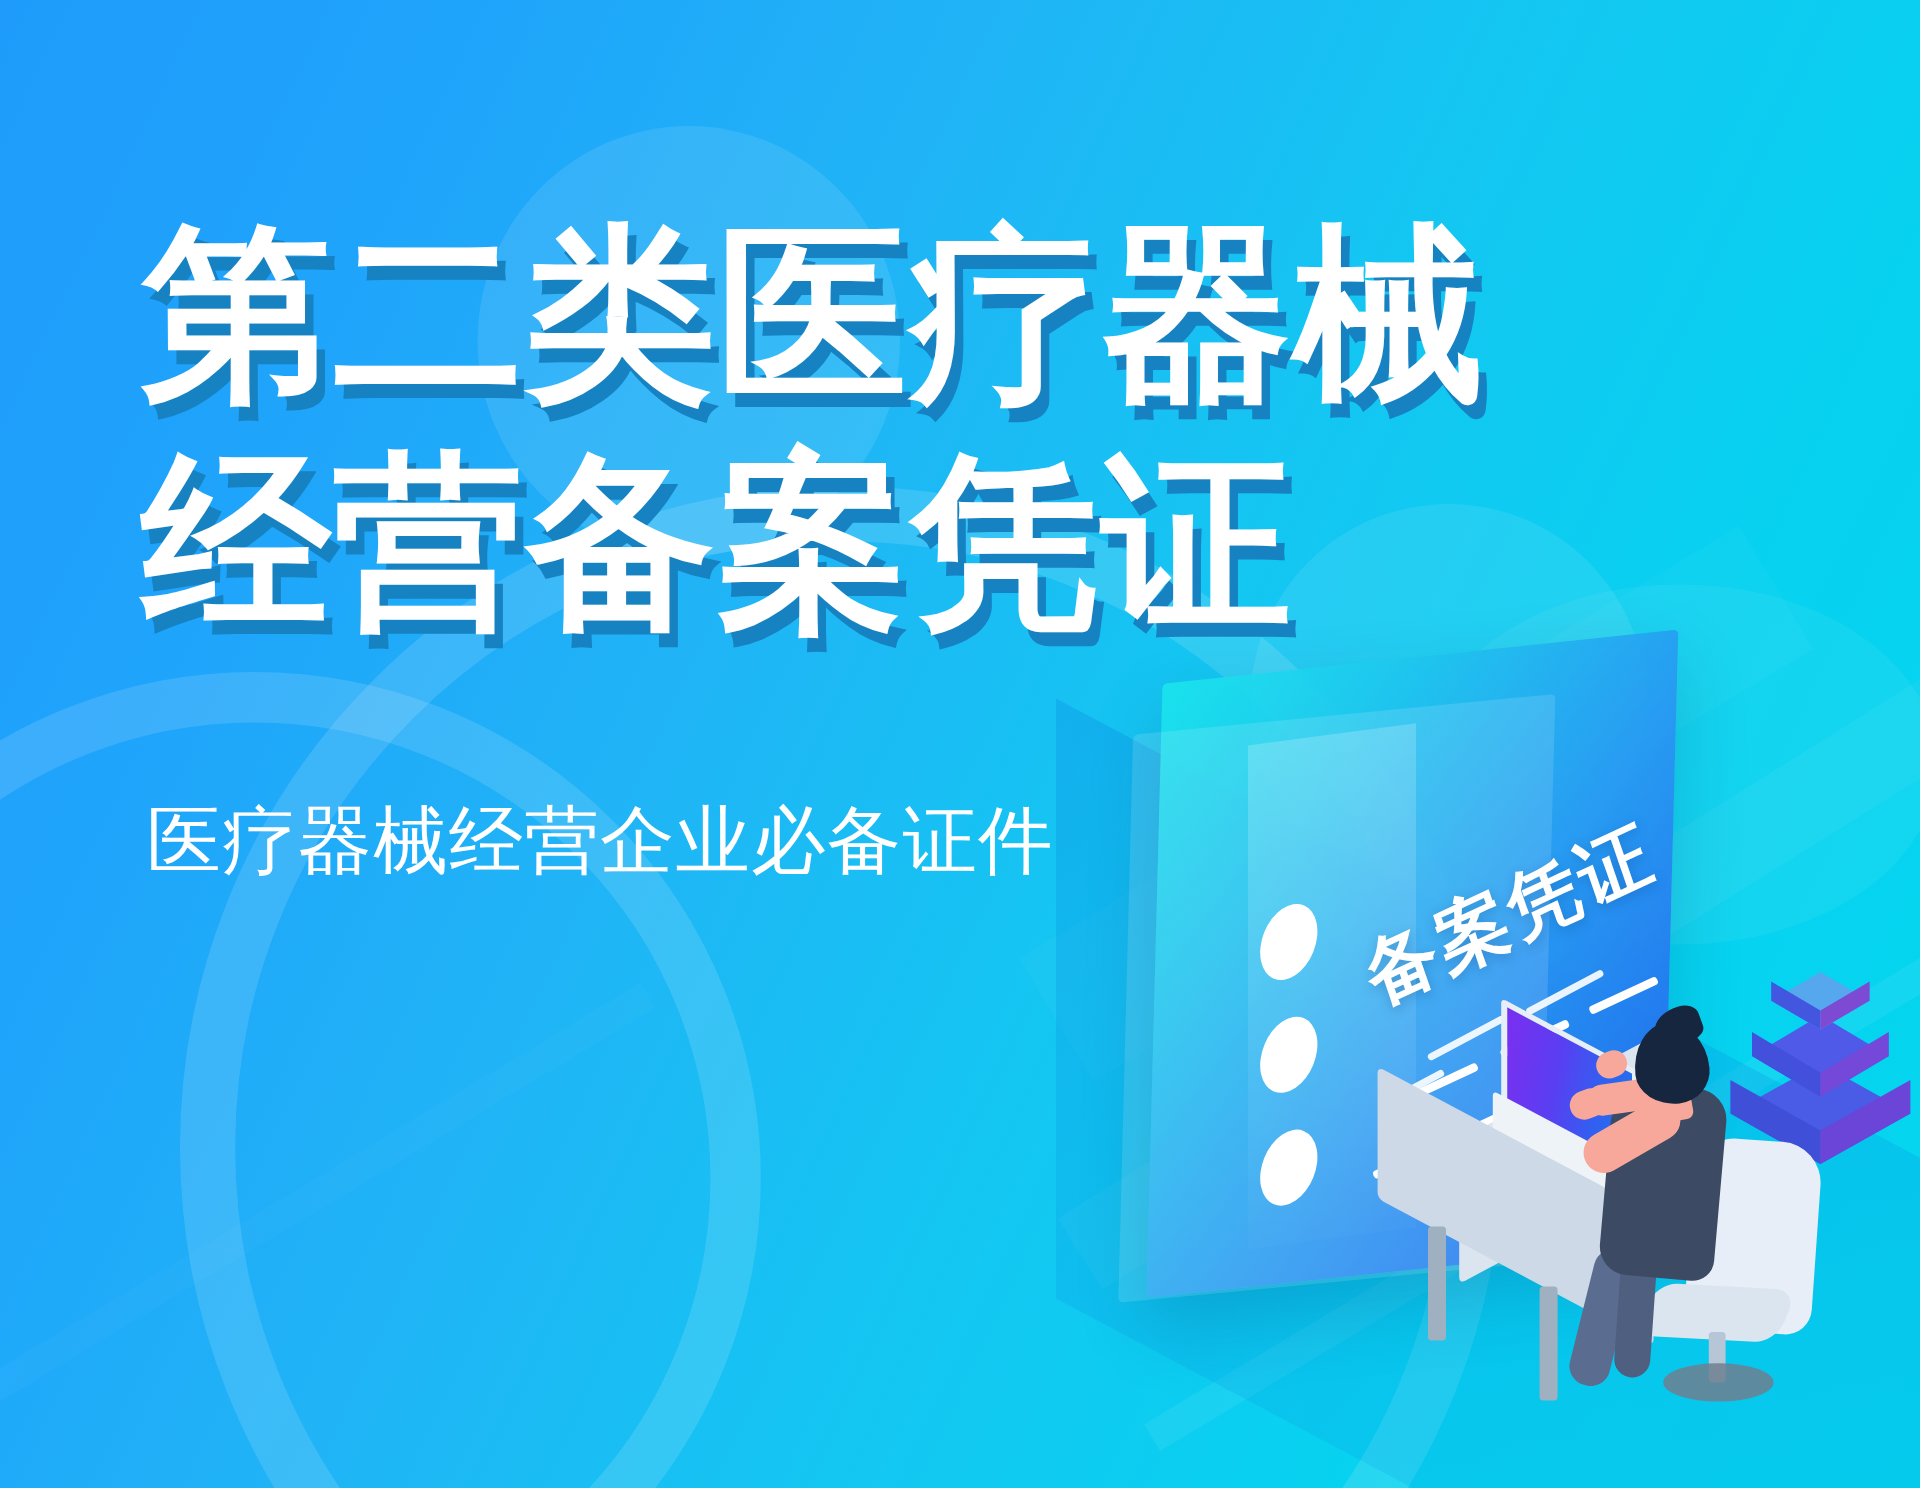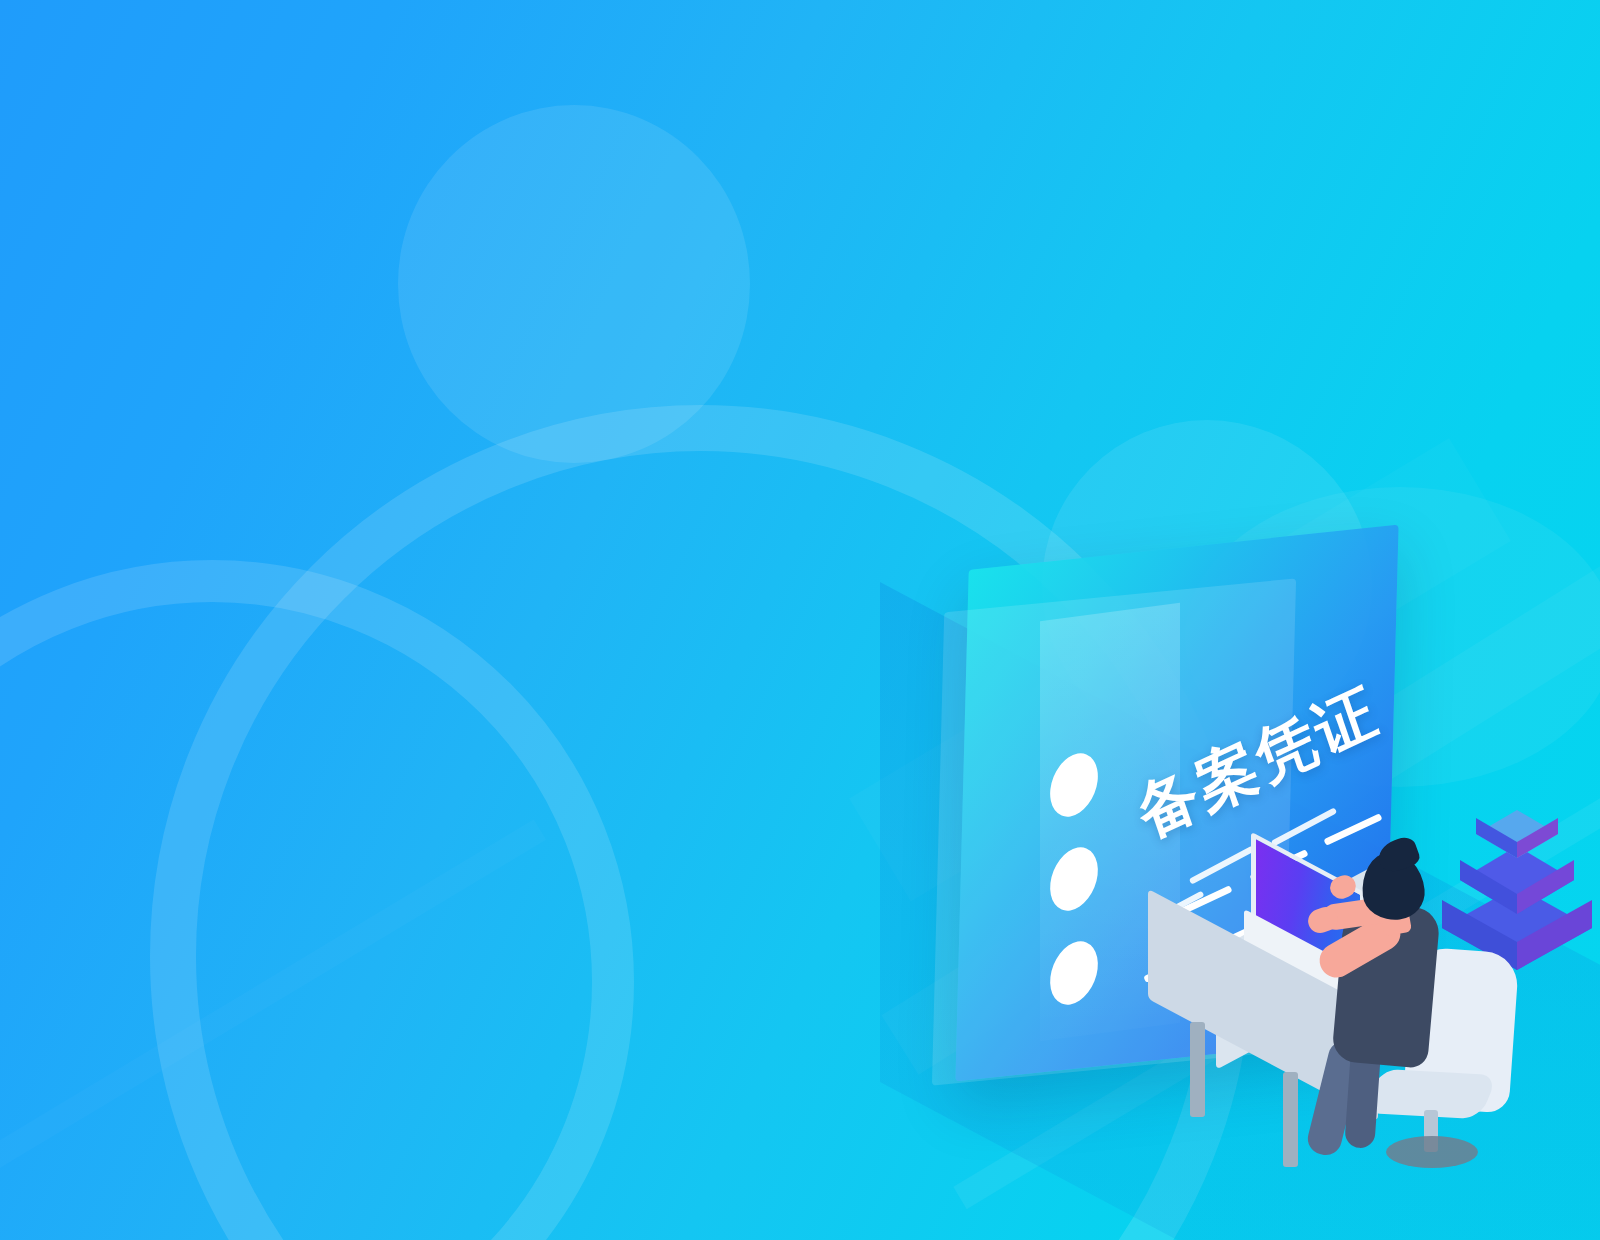--- a/index.html
+++ b/index.html
@@ -377,15 +377,20 @@
     <div class="p-body"></div>
     <div class="p-arm-upper"></div>
     <div class="p-arm-lower"></div>
     <div class="p-hand-1"></div>
     <div class="p-hand-2"></div>
     <div class="p-neck"></div>
     <div class="p-head"></div>
     <div class="p-hair-tuft"></div>
   </div>
 
-
+  <div class="headline">
+    <div class="title-line">第二类医疗器械</div>
+    <div class="title-line">经营备案凭证</div>
+  </div>
+
+  <div class="subtitle">医疗器械经营企业必备证件</div>
 
 </div>
 
 </body></html>

